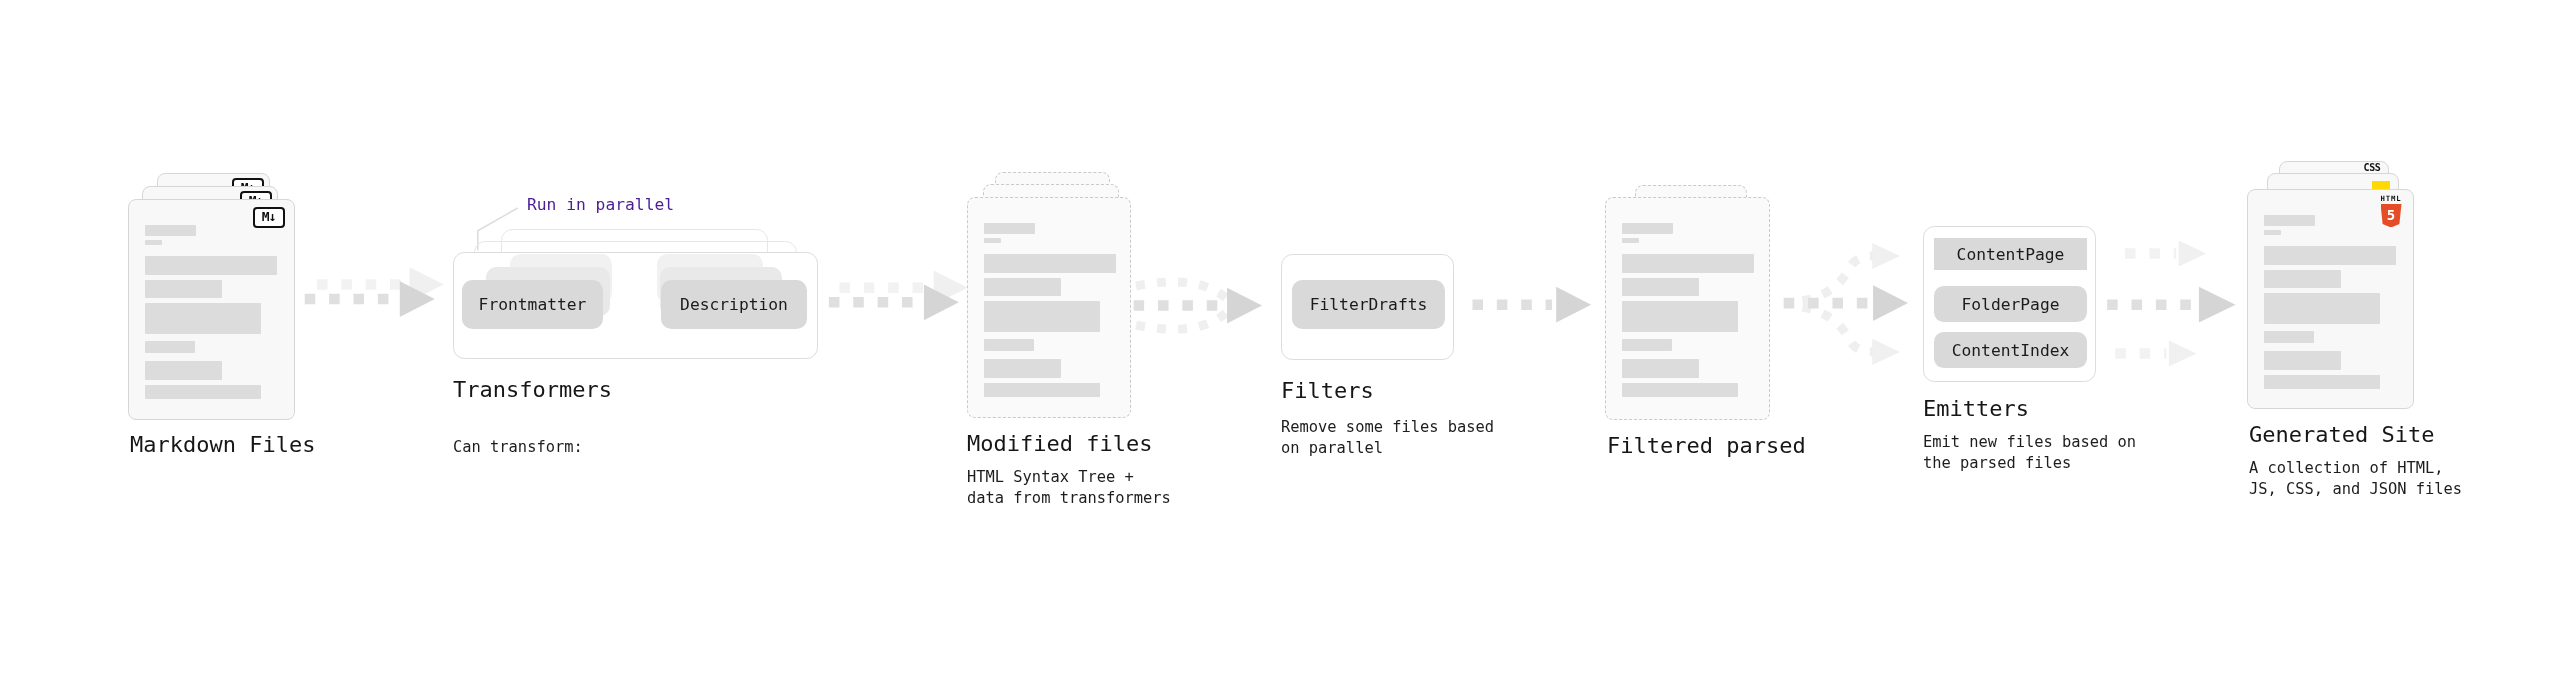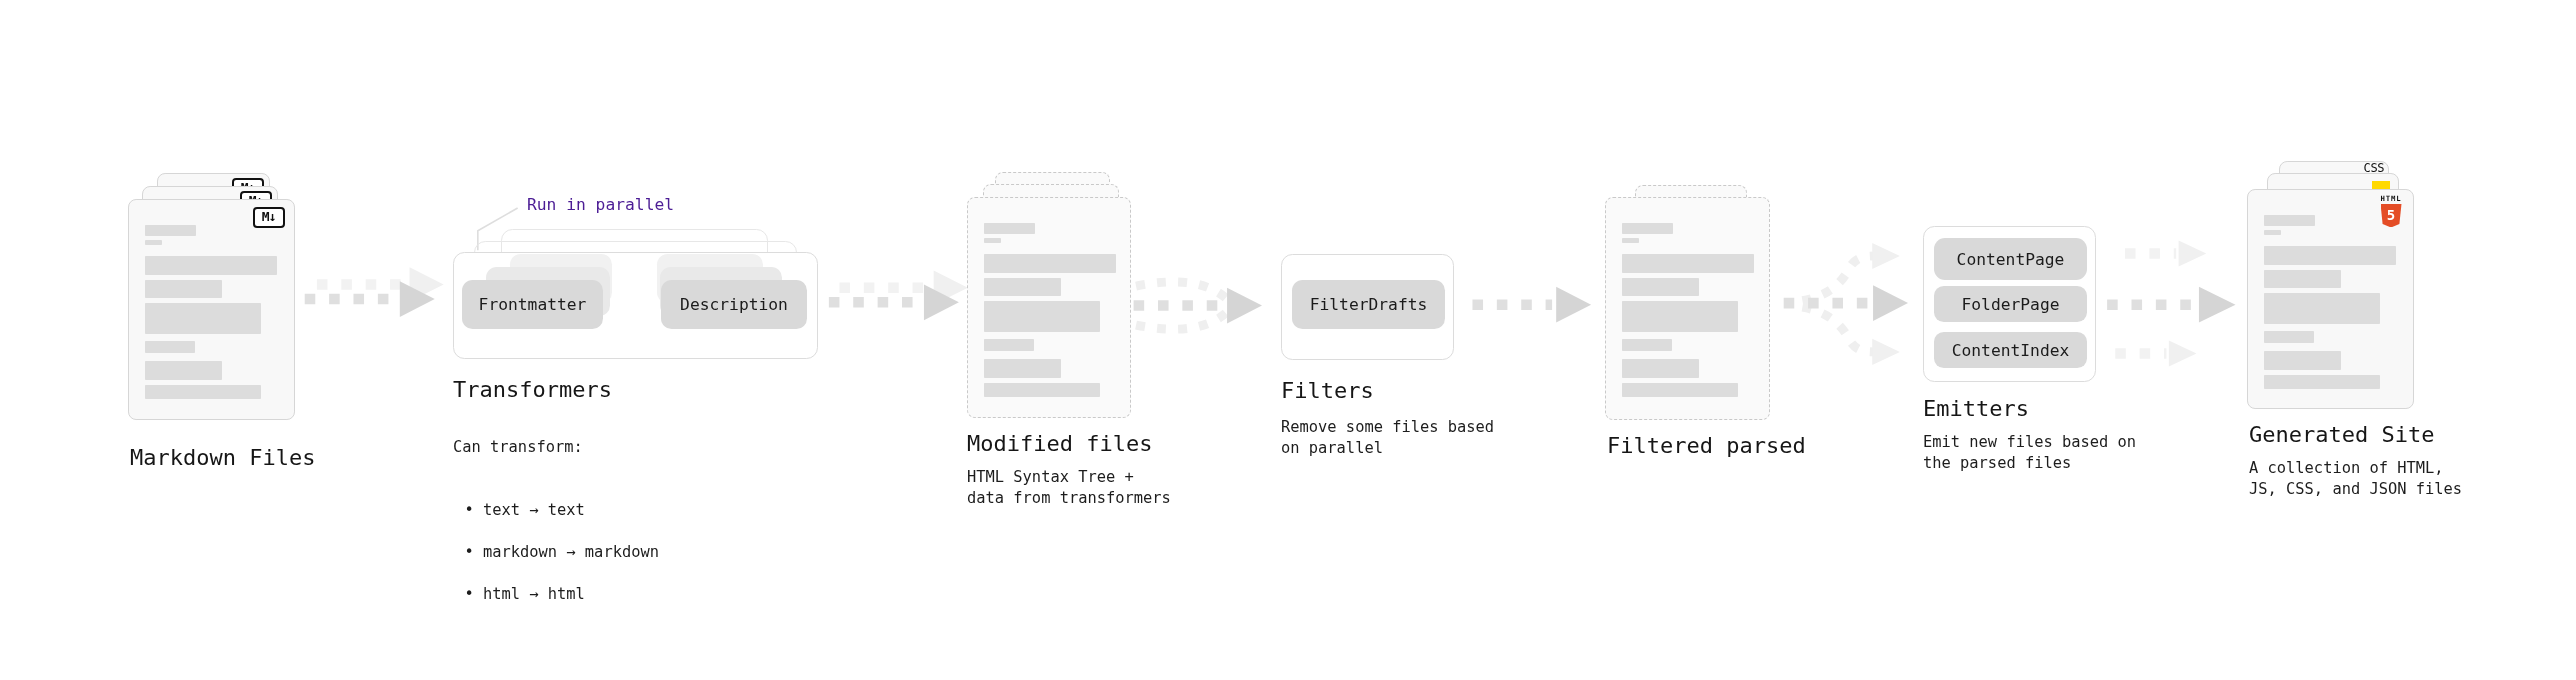--- a/index.html
+++ b/index.html
@@ -34,21 +34,21 @@
   .md-badge.peek{top:4.1px;right:4.9px;}
   .h5-badge{position:absolute;top:4.9px;right:9px;width:26px;text-align:center;}
   .h5-word{font-size:7.3px;font-weight:bold;letter-spacing:0.8px;color:#111;line-height:8.1px;}
   .h5-shield{
     width:21px;height:23.6px;margin:0.8px auto 0;background:#e44d26;
     clip-path:polygon(0 0,100% 0,90% 86%,50% 100%,10% 86%);
     color:#fff;font-weight:bold;font-size:14px;line-height:22px;text-align:center;
   }
   .js-badge{position:absolute;top:6.5px;right:8.1px;width:18px;height:8.1px;background:#ffd900;}
   .css-badge{position:absolute;top:3.3px;right:8.1px;width:16.3px;text-align:center;}
-  .css-word{font-size:12px;font-weight:normal;color:#111;line-height:6.5px;letter-spacing:-0.4px;}
+  .css-word{font-size:10px;font-weight:bold;color:#111;line-height:6.5px;letter-spacing:-0.4px;}
   .css-bar{width:13px;height:2.4px;background:#2f6fe8;margin:0.8px auto 0;}
 
   
   .cbox{position:absolute;background:#ffffff;border:1.6px solid #dcdcdc;border-radius:11.4px;box-sizing:border-box;}
   .cbox.ghost{background:transparent;border-color:#e7e7e7;z-index:0;}
   .pill{
     position:absolute;background:#d9d9d9;border-radius:10.6px;
     display:flex;align-items:center;justify-content:center;
     font-size:16.3px;color:#1b1b1b;white-space:nowrap;
   }
@@ -138,42 +138,37 @@
         <i class="b1"></i>
           <i class="b2"></i>
           <i class="b3"></i>
           <i class="b4"></i>
           <i class="b5"></i>
           <i class="b6"></i>
           <i class="b7"></i>
           <i class="b8"></i>
       </div>
     </div>
-    <div class="label" style="left:130px;top:433px;margin-top:13px;">Markdown Files</div>
+    <div class="label" style="left:130px;top:433px;">Markdown Files</div>
   </div>
 
   <div>
     <div class="note z1" style="left:527px;top:195px;">Run in parallel</div>
     <div class="cbox ghost" style="left:501px;top:229px;width:267px;height:106px;"></div>
     <div class="cbox ghost" style="left:474px;top:241px;width:323px;height:106px;"></div>
     <div class="cbox z1" style="left:453px;top:252px;width:365px;height:107px;"></div>
     <div class="pill ghost2 z1" style="left:510px;top:254px;width:102px;height:49px;"></div>
     <div class="pill ghost1 z1" style="left:486px;top:267px;width:124px;height:49px;"></div>
     <div class="pill z2" style="left:462px;top:280px;width:141px;height:49px;">Frontmatter</div>
     <div class="pill ghost2 z1" style="left:657px;top:254px;width:106px;height:49px;"></div>
     <div class="pill ghost1 z1" style="left:660px;top:267px;width:122px;height:49px;"></div>
     <div class="pill z2" style="left:661px;top:280px;width:146px;height:49px;">Description</div>
     <div class="label" style="left:453px;top:378px;">Transformers</div>
     <div class="caption" style="left:453px;top:416px;">
       <div>Can transform:</div>
-      <div class="bullets">
-        <div>• text → text</div>
-        <div>• markdown → markdown</div>
-        <div>• html → html</div>
-      </div>
     </div>
   </div>
 
   <div>
     <div class="doc dashed z1" style="left:995px;top:172px;width:115px;height:221px;"></div>
     <div class="doc dashed z2" style="left:983px;top:184px;width:136px;height:221px;"></div>
     <div class="doc dashed z3" style="left:967px;top:197px;width:164px;height:221px;">
       <div class="bars">
         <i class="b1"></i>
           <i class="b2"></i>
@@ -210,21 +205,21 @@
           <i class="b6"></i>
           <i class="b7"></i>
           <i class="b8"></i>
       </div>
     </div>
     <div class="label" style="left:1607px;top:434px;">Filtered parsed</div>
   </div>
 
   <div>
     <div class="cbox z1" style="left:1923px;top:226px;width:173px;height:156px;"></div>
-    <div class="pill z2" style="left:1934px;top:238px;width:153px;height:42px;border-radius:11px;">ContentPage</div>
+    <div class="pill z2" style="left:1934px;top:238px;width:153px;height:32px;border-radius:0;">ContentPage</div>
     <div class="pill z2" style="left:1934px;top:286px;width:153px;height:36px;border-radius:9.8px;">FolderPage</div>
     <div class="pill z2" style="left:1934px;top:332px;width:153px;height:36px;border-radius:9.8px;">ContentIndex</div>
     <div class="label" style="left:1923px;top:397px;">Emitters</div>
     <div class="caption" style="left:1923px;top:432px;">Emit new files based on
 the parsed files</div>
   </div>
 
   <div>
     <div class="doc z1" style="left:2279px;top:161px;width:110px;height:221px;">
       <div class="css-badge">

